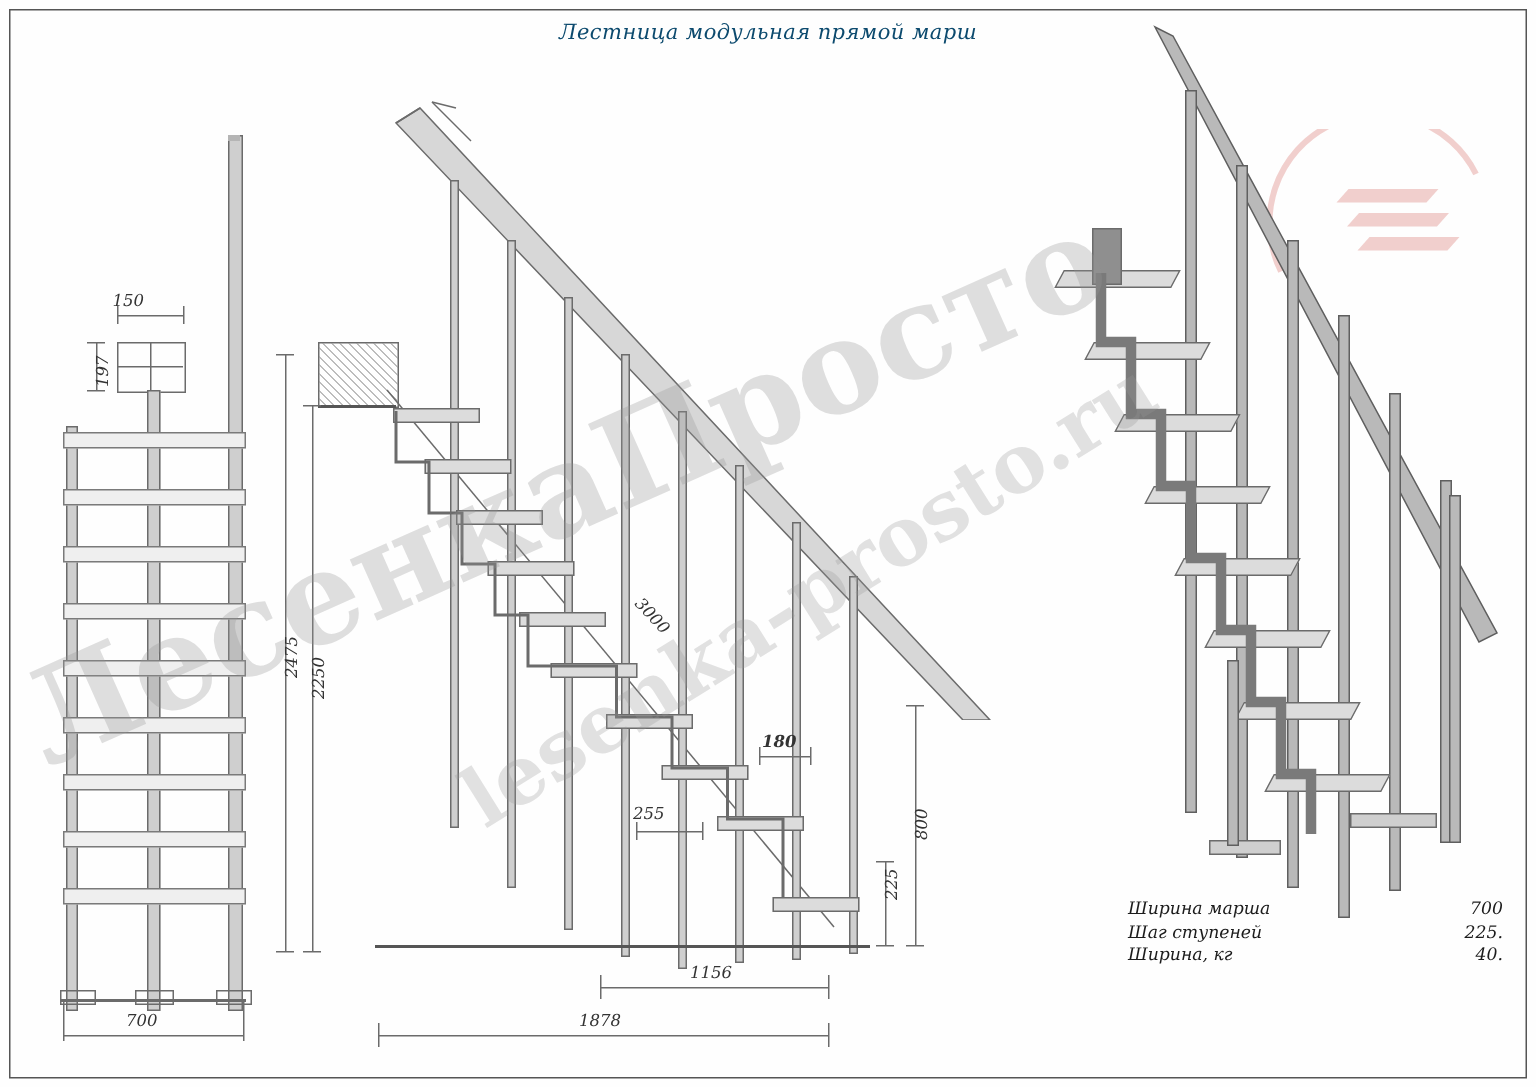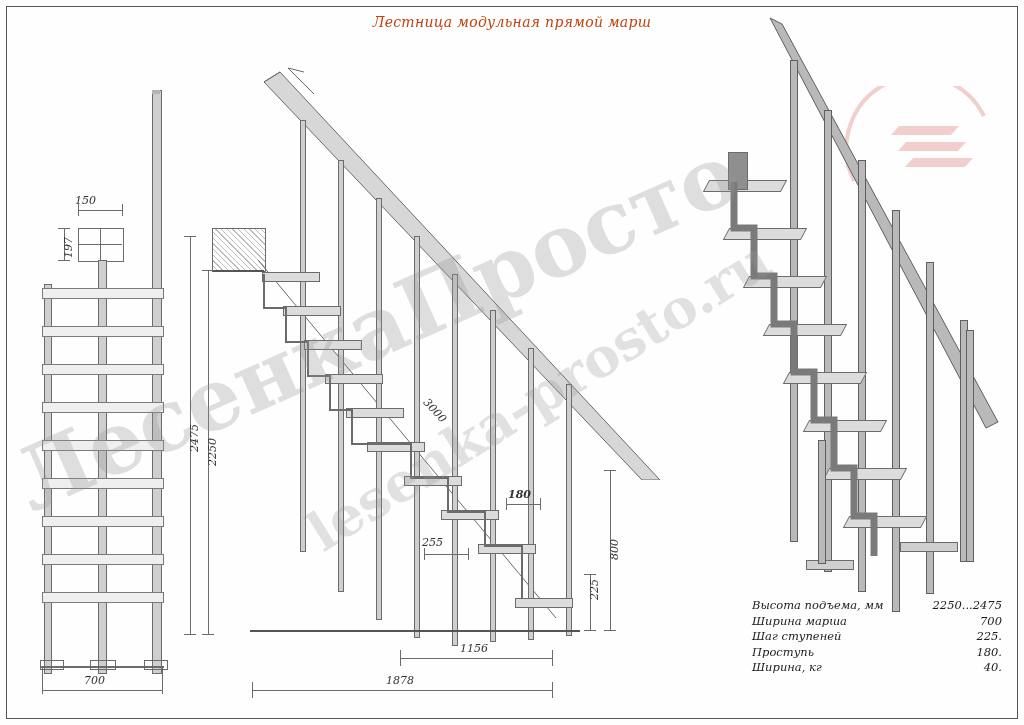--- a/index.html
+++ b/index.html
@@ -1,20 +1,20 @@
 <!DOCTYPE html>
 <html><head>
 <meta charset="utf-8">
 <style>
   html,body{margin:0;padding:0;background:#fff;}
   body{width:1024px;height:725px;overflow:hidden;font-family:"DejaVu Sans",sans-serif;}
   #sheet{position:relative;width:1024px;height:725px;background:#fefefe;}
   .frame{position:absolute;left:6px;top:6px;width:1010px;height:711px;border:1.5px solid #555;}
   .title{position:absolute;left:0;top:14px;width:1024px;text-align:center;
-         font-family:"DejaVu Serif",serif;font-style:italic;font-size:14px;color:#c2410c;letter-spacing:.3px;}
+         font-family:"DejaVu Serif",serif;font-style:italic;font-size:14px;color:#0c4a6e;letter-spacing:.3px;}
   
   .wm-big{position:absolute;left:40px;top:430px;font-family:"DejaVu Serif",serif;font-weight:bold;
           font-size:86px;color:rgba(150,150,150,.30);transform:rotate(-24deg);transform-origin:left bottom;white-space:nowrap;}
   .wm-mid{position:absolute;left:330px;top:500px;font-family:"DejaVu Serif",serif;font-weight:bold;
           font-size:54px;color:rgba(150,150,150,.28);transform:rotate(-32deg);transform-origin:left bottom;white-space:nowrap;}
   .wm-logo{position:absolute;right:30px;top:86px;width:150px;height:110px;opacity:.28;}
   
   .ln{position:absolute;background:#6b6b6b;}
   .lnv{position:absolute;background:#6b6b6b;width:1px;}
   .dim{position:absolute;font-family:"DejaVu Serif",serif;font-style:italic;font-size:11px;color:#333;}
@@ -211,36 +211,28 @@
     </svg>
 
     <div class="box" style="left:806px;top:560px;width:46px;height:8px;background:#cfcfcf;"></div>
     <div class="box" style="left:900px;top:542px;width:56px;height:8px;background:#cfcfcf;"></div>
     <div class="post3" style="left:818px;top:440px;height:122px;"></div>
     <div class="post3" style="left:966px;top:330px;height:230px;"></div>
   </div>
 
   <div class="spec">
     <div class="row">
-      <span class="k">Высота подъема, мм</span>
-      <span class="v">2250...2475</span>
-    </div>
-    <div class="row">
       <span class="k">Ширина марша</span>
       <span class="v">700</span>
     </div>
     <div class="row">
       <span class="k">Шаг ступеней</span>
       <span class="v">225.</span>
     </div>
     <div class="row">
-      <span class="k">Проступь</span>
-      <span class="v">180.</span>
-    </div>
-    <div class="row">
       <span class="k">Ширина, кг</span>
       <span class="v">40.</span>
     </div>
   </div>
 
   <div class="wm-big">ЛесенкаПросто</div>
   <div class="wm-mid">lesenka-prosto.ru</div>
 
 </div>
 

